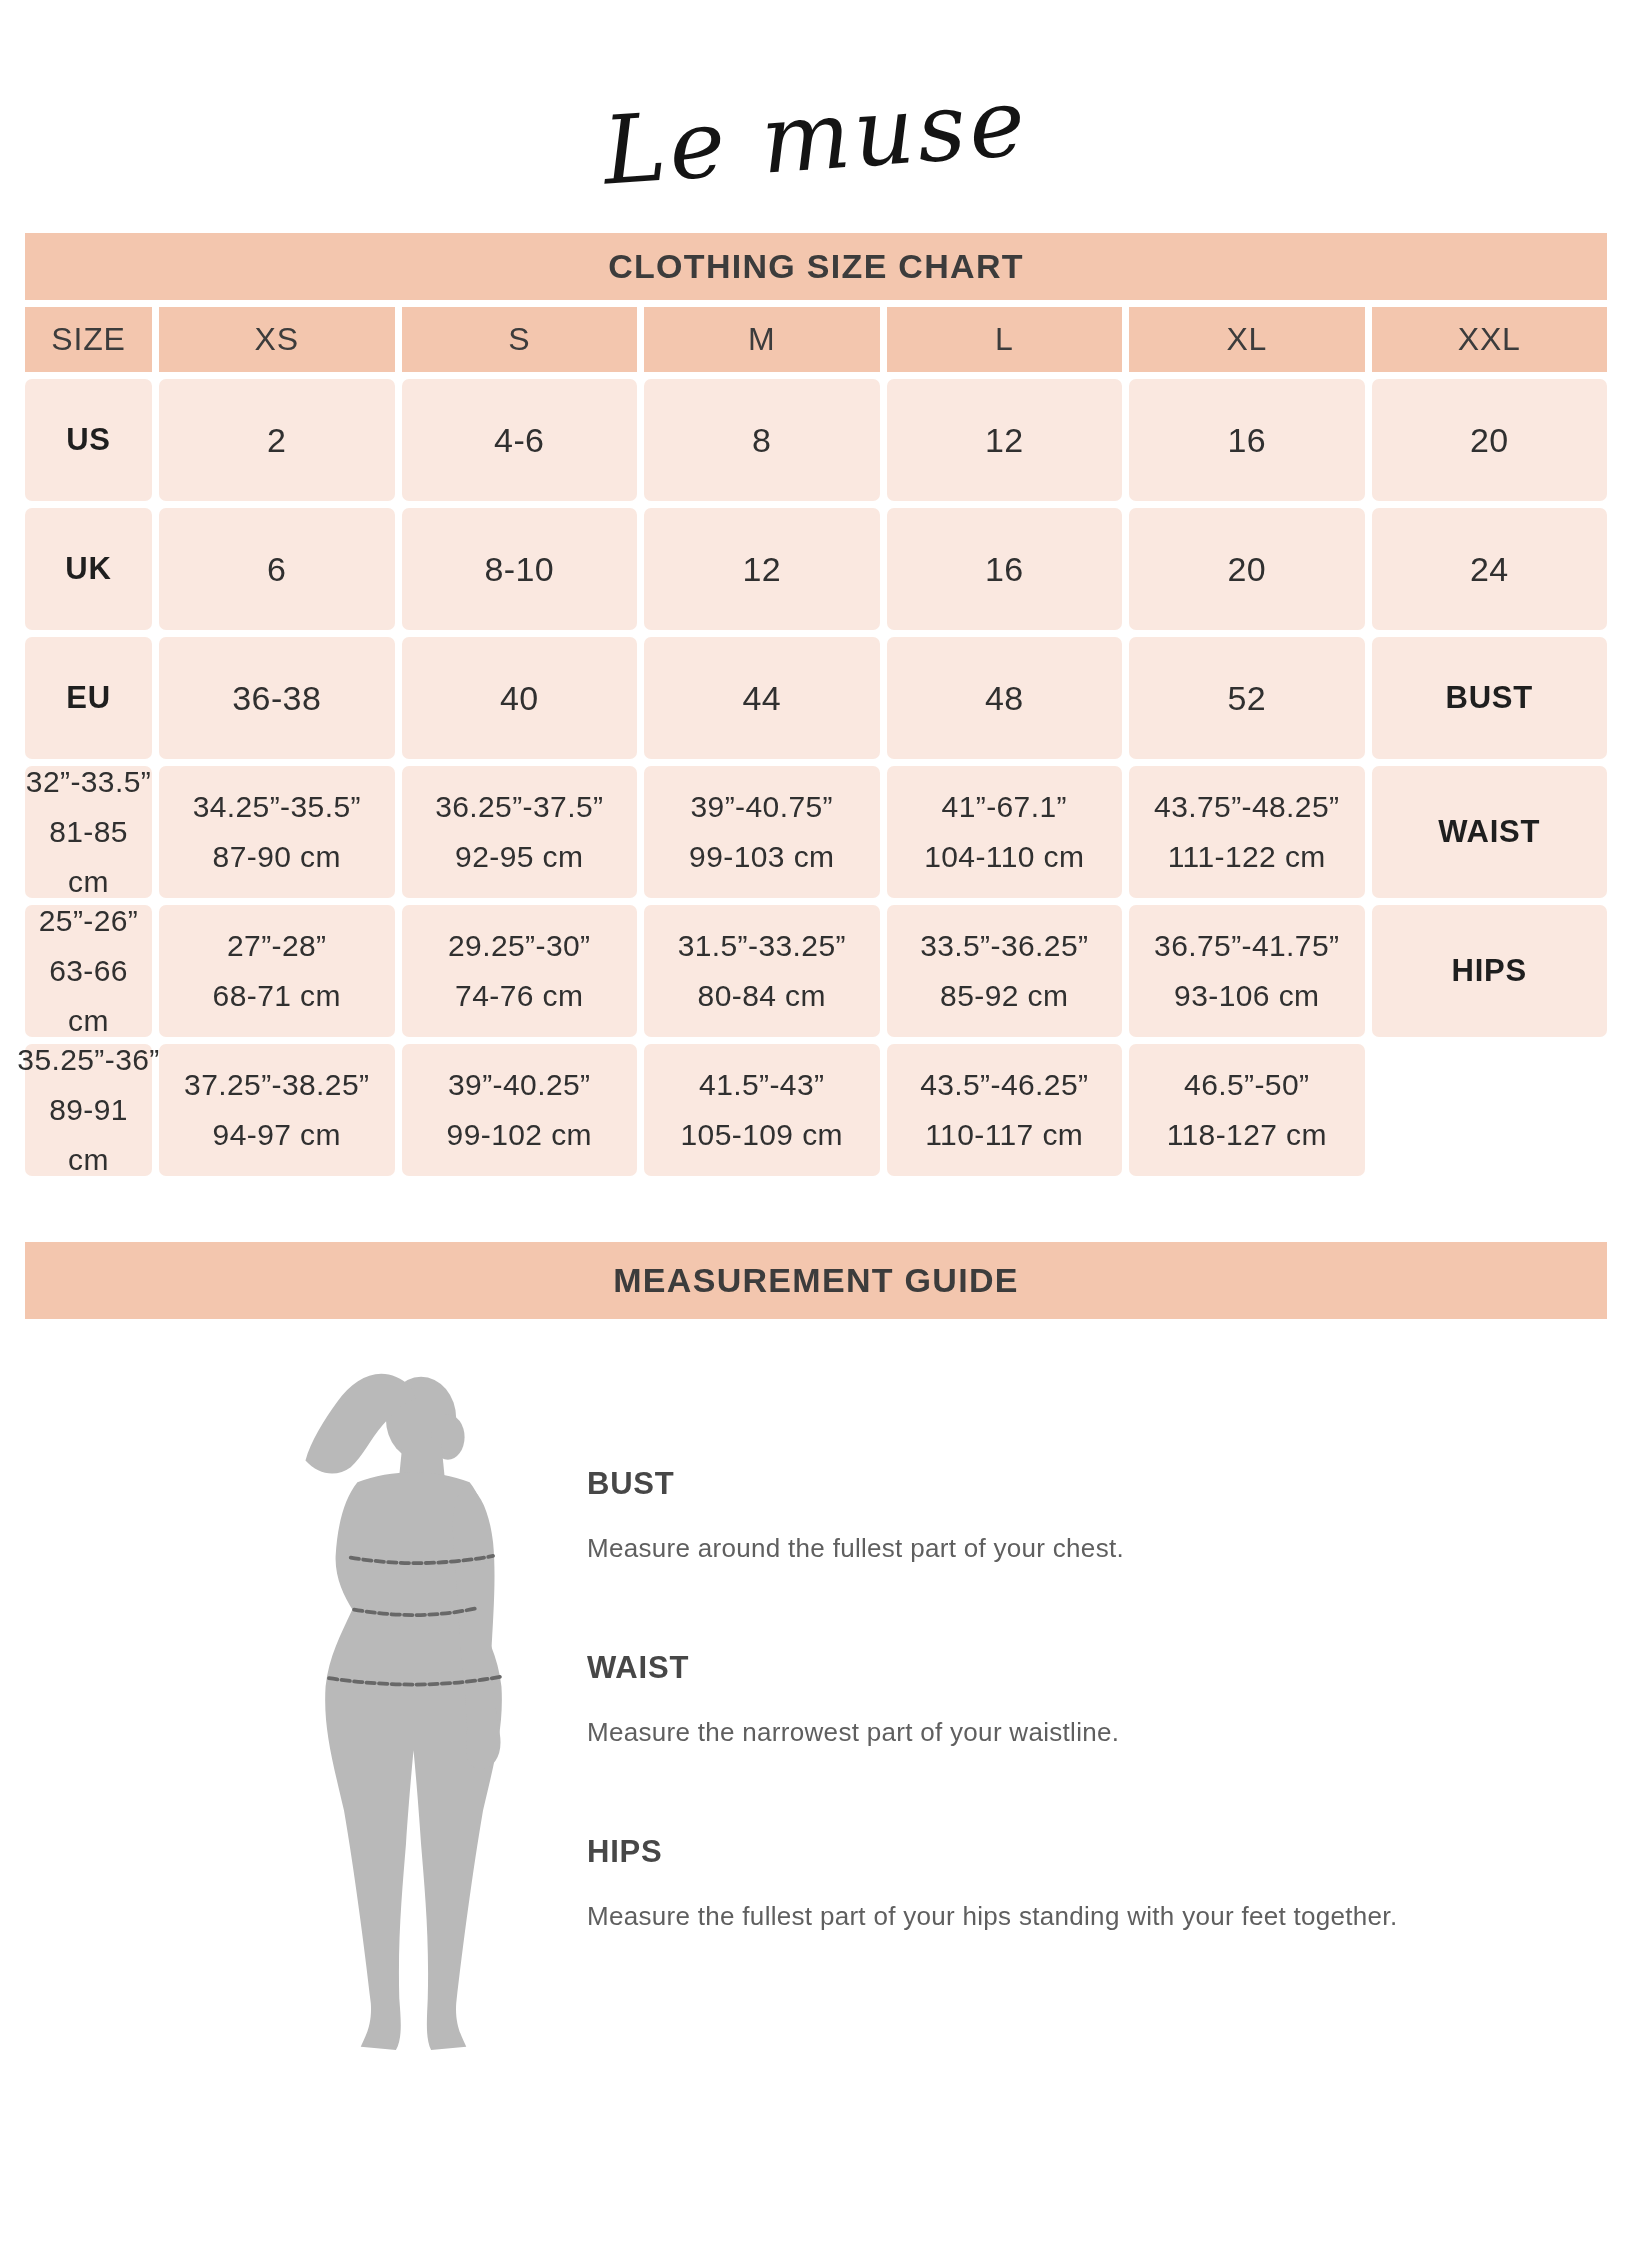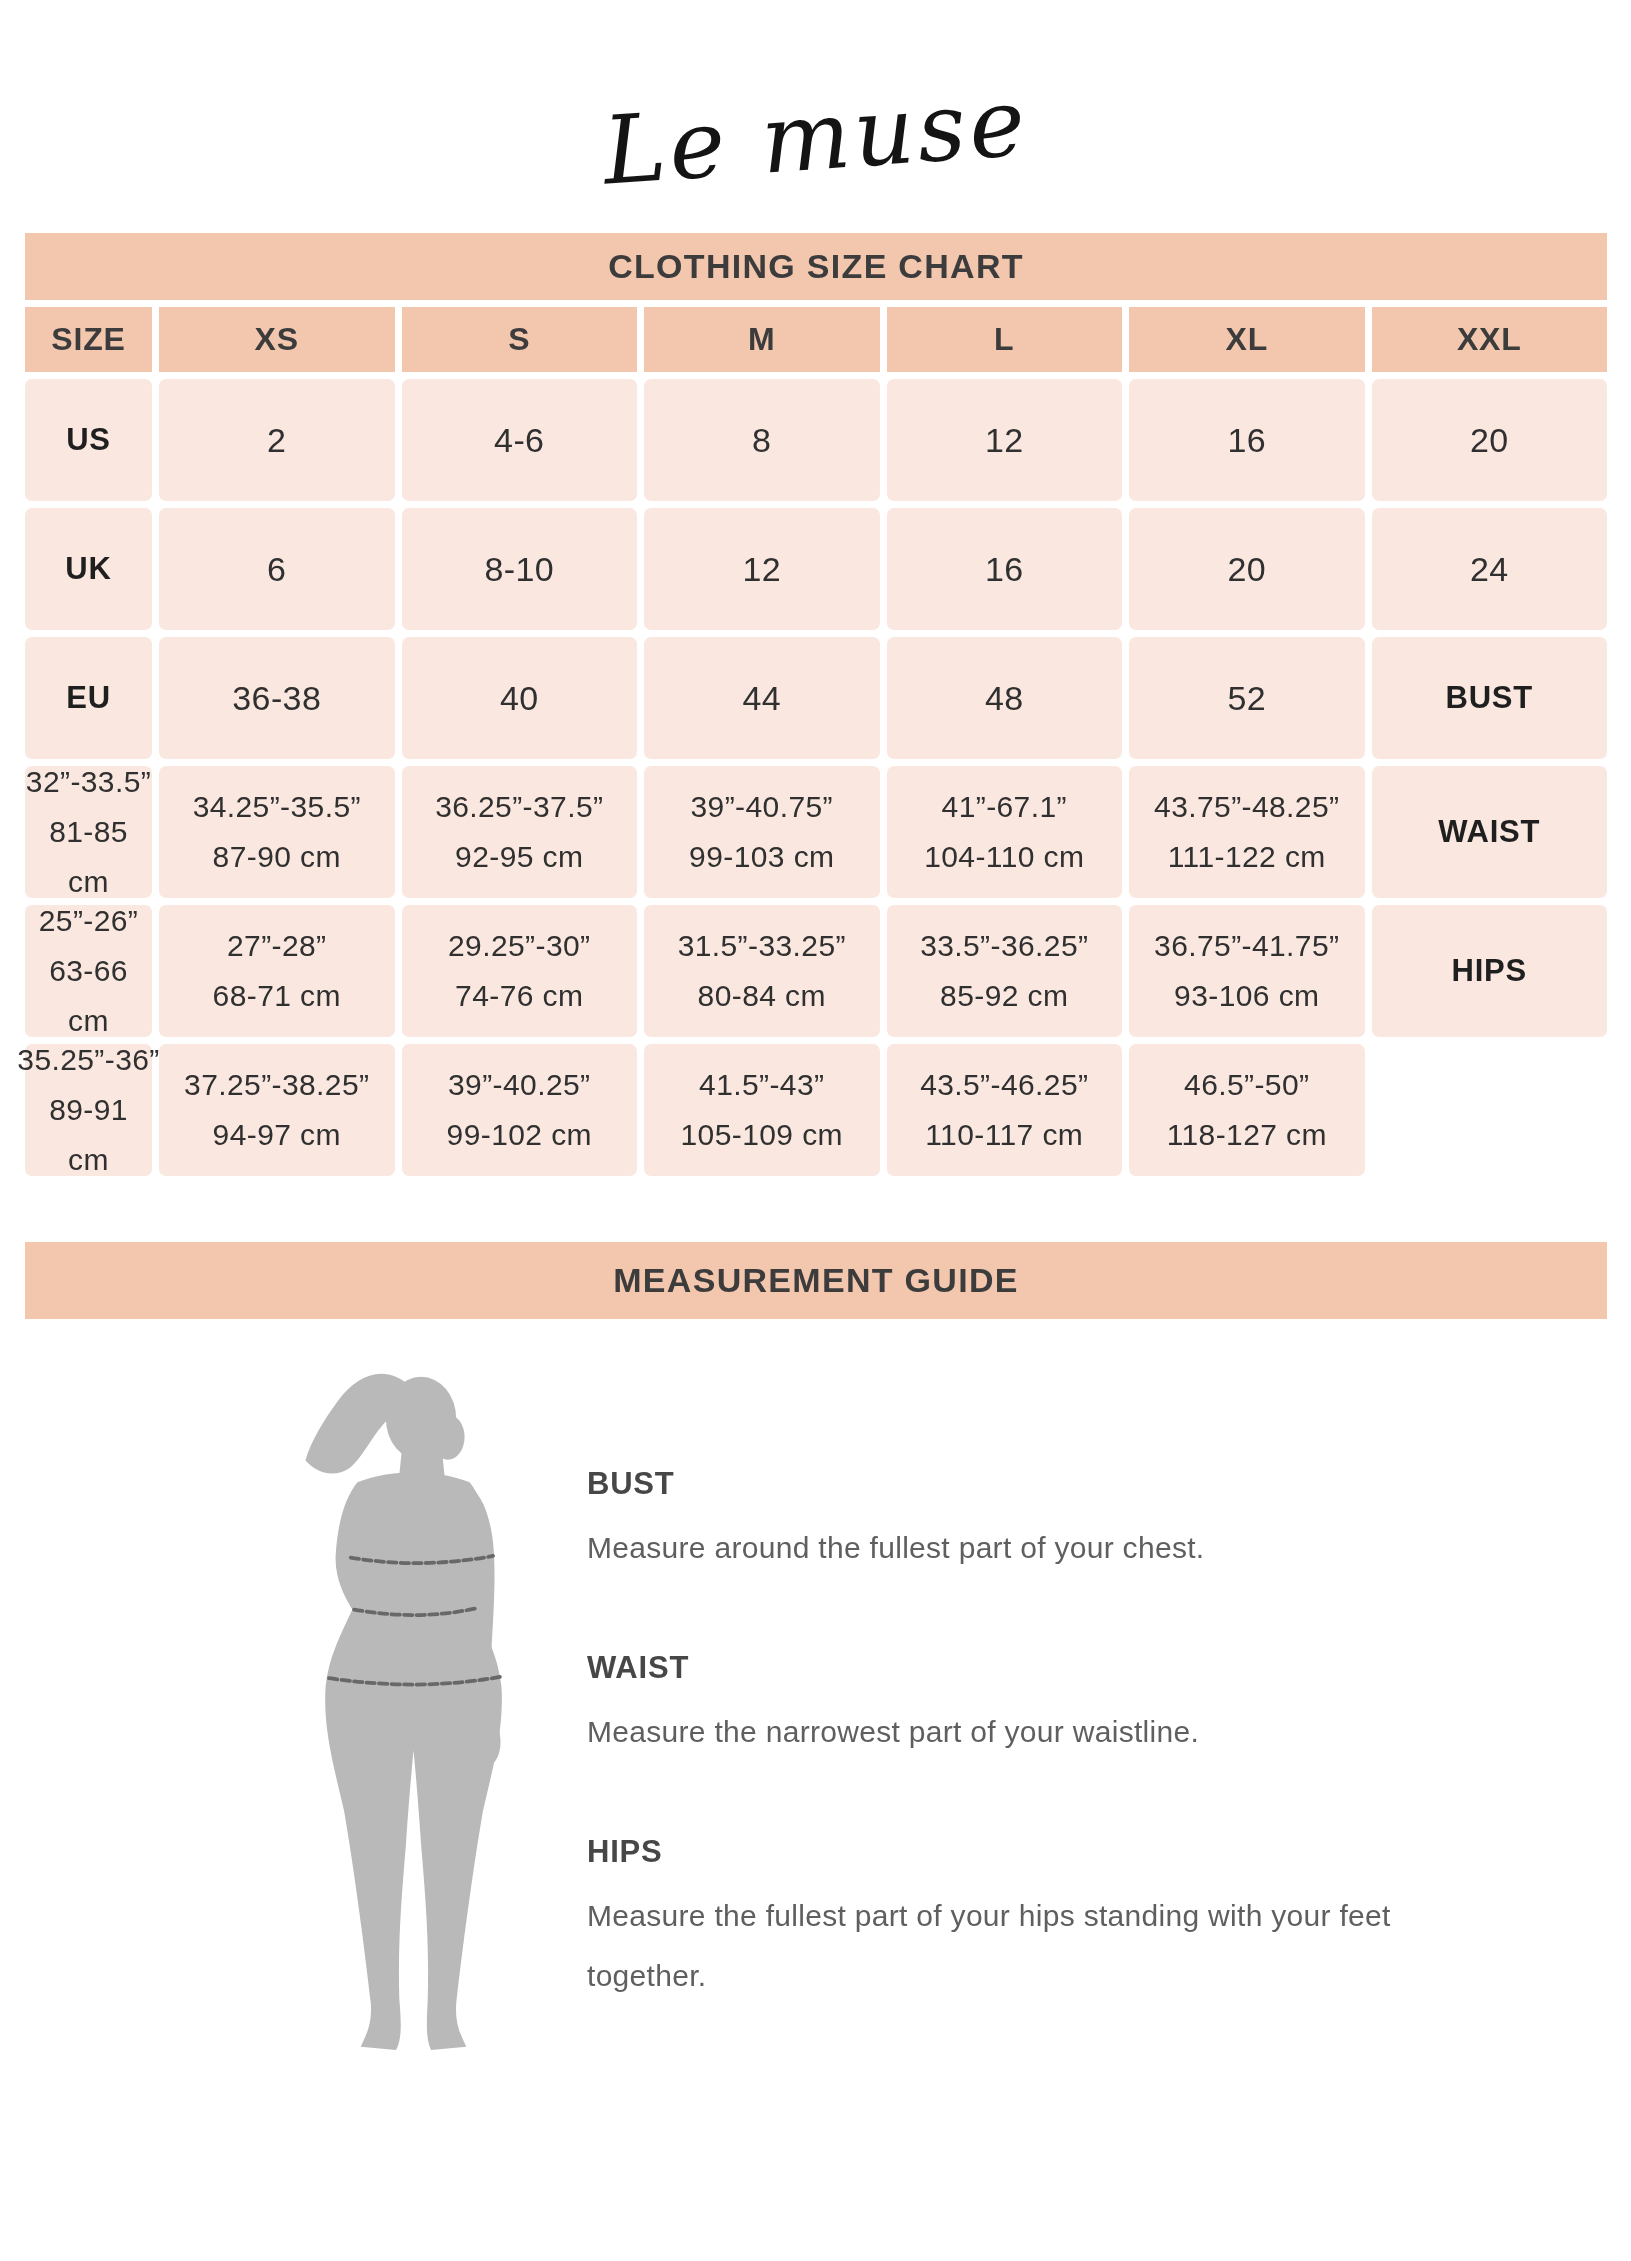--- a/index.html
+++ b/index.html
@@ -38,21 +38,21 @@
     background:var(--page);
   }
   .title-band{
     grid-column:1/-1;background:var(--band);
     display:flex;align-items:center;justify-content:center;
     font-size:34px;font-weight:700;letter-spacing:1.3px;color:var(--title-ink);
   }
   .hcell{
     background:var(--band);
     display:flex;align-items:center;justify-content:center;
-    font-size:32px;font-weight:700;letter-spacing:0.8px;color:var(--title-ink);
+    font-size:32px;font-weight:400;letter-spacing:0.8px;color:var(--title-ink);
   }
   .cell{
     background:var(--cell);
     display:flex;flex-direction:column;align-items:center;justify-content:center;
     font-size:34px;font-weight:400;color:var(--num-ink);letter-spacing:0.4px;border-radius:7px;
   }
   .cell.label{font-weight:700;font-size:31px;color:var(--label-ink);letter-spacing:0.8px;}
   .cell .two{font-size:30px;line-height:50px;text-align:center;}
   
   .guide-band{
@@ -63,21 +63,21 @@
   .guide{position:relative;width:100%;height:957px;}
   .silhouette{position:absolute;left:277px;top:39px;width:268px;height:746px;}
   .guide-text{position:absolute;left:587px;top:0;width:964px;}
   .guide-section{margin-top:70px;}
   .guide-section:first-child{margin-top:145px;}
   .guide-heading{
     font-size:31px;font-weight:700;color:#474747;letter-spacing:0.8px;line-height:39px;
   }
   .guide-para{
     margin-top:15px;max-width:889px;
-    font-size:30px;font-weight:400;color:var(--guide-ink);line-height:60px;letter-spacing:0.3px;
+    font-size:26px;font-weight:400;color:var(--guide-ink);line-height:60px;letter-spacing:0.3px;
   }
 </style>
 </head>
 <body>
 
 <div class="logo-wrap">
   <div class="logo">Le muse</div>
 </div>
 
 <div class="size-table" id="sizeTable">

